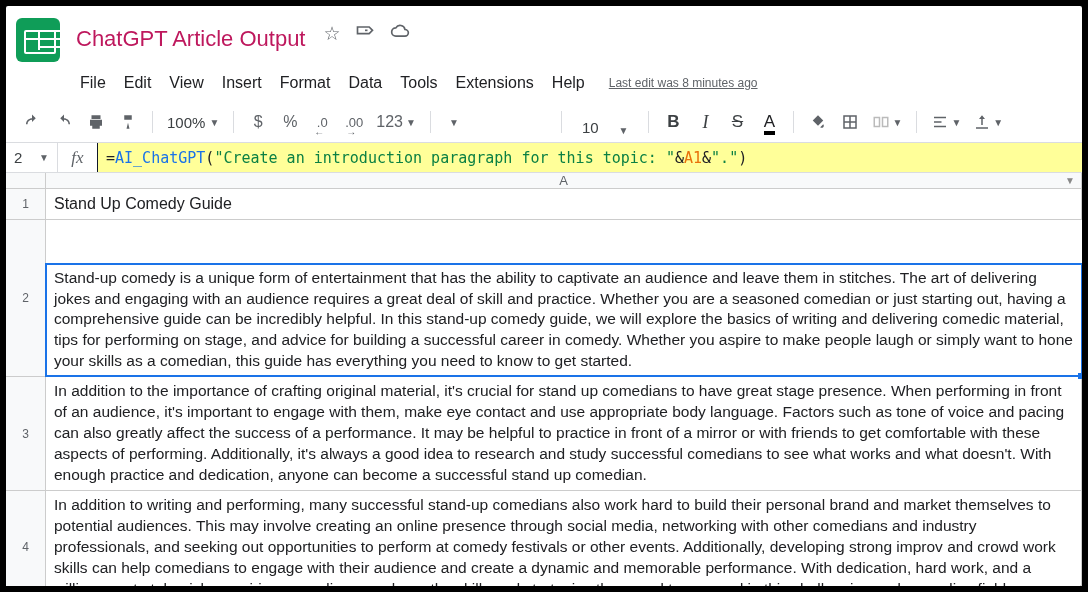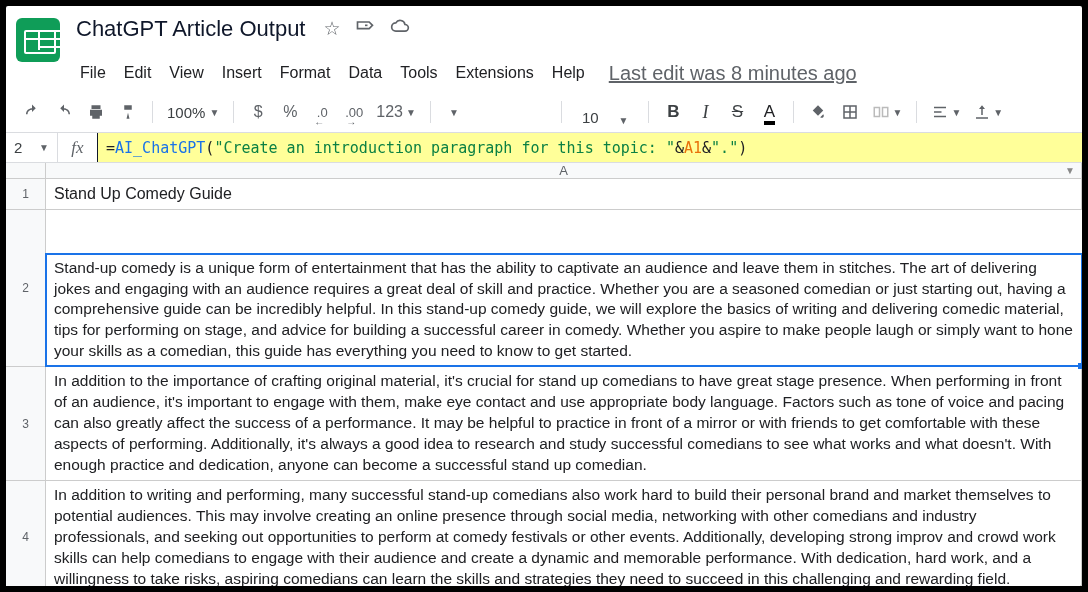--- a/index.html
+++ b/index.html
@@ -48,25 +48,25 @@
     left: 8px; top: 20px;
     width: 28px; height: 2px;
     background: #fff;
     box-shadow: 0 -8px 0 transparent, 14px -8px 0 0 #fff, 14px 8px 0 0 #fff, 14px 0 0 0 #fff;
   }
   .logo-grid {
     position:absolute; left:22px; top:12px; width:2px; height:20px; background:#fff;
   }
   .title-col { flex: 1; }
   .doc-title-row { display: flex; align-items: center; gap: 14px; }
-  .doc-title { font-size: 22px; color: #0f172a; padding: 2px 4px; }
+  .doc-title { font-size: 22px; color: #be185d; padding: 2px 4px; margin-top: 10px; }
   .title-icons { display: flex; gap: 14px; color: #5f6368; font-size: 18px; }
   .menubar { display: flex; gap: 2px; margin-top: 16px; align-items: center; }
   .menu-item { font-size: 16px; color: #202124; padding: 4px 8px; cursor: pointer; }
-  .last-edit { font-size: 20px; color: #5f6368; text-decoration: underline; margin-left: 14px; cursor:pointer; }
+  .last-edit { font-size: 12px; color: #5f6368; text-decoration: underline; margin-left: 14px; cursor:pointer; }
   
   .toolbar {
     display: flex; align-items: center; gap: 4px;
     padding: 6px 12px;
     border-bottom: 1px solid #dadce0;
     margin-top: 6px;
   }
   .tbtn {
     min-width: 28px; height: 28px;
     display: flex; align-items: center; justify-content: center;

